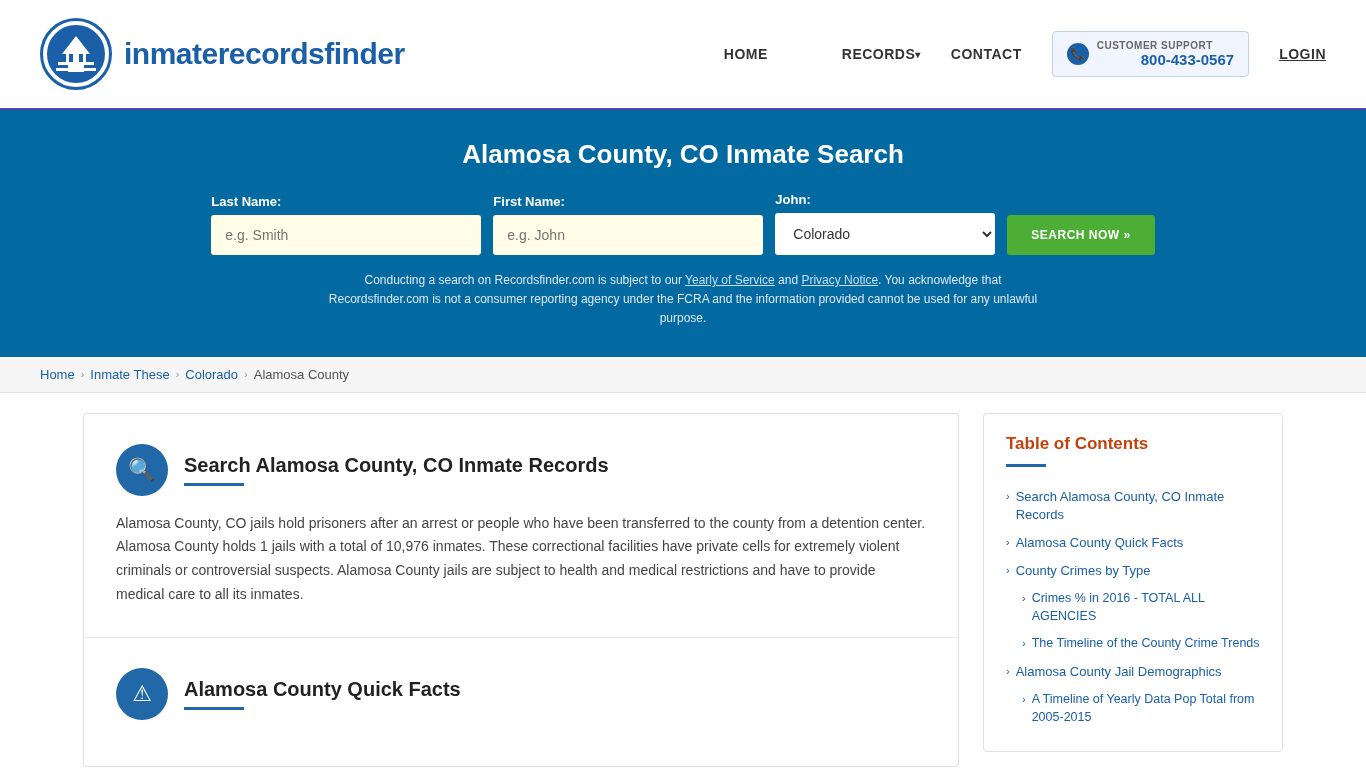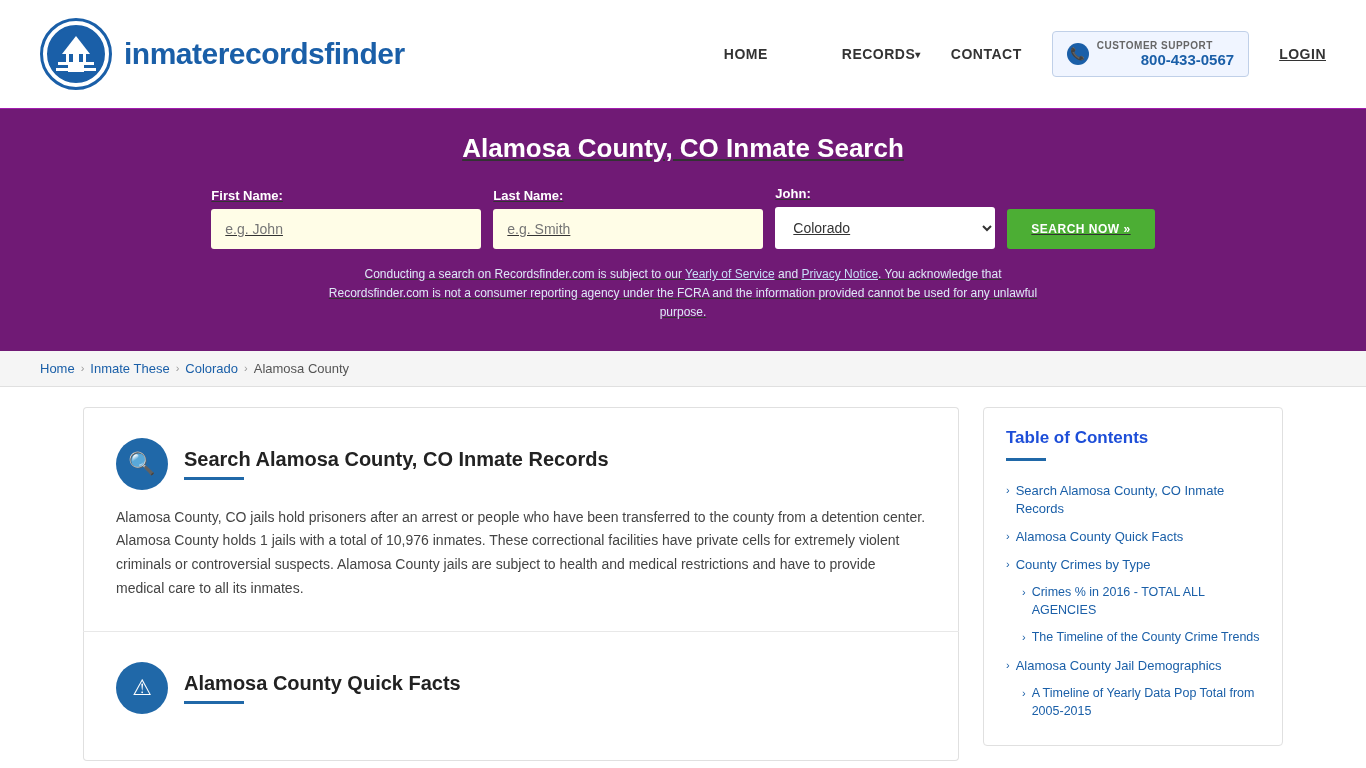--- a/index.html
+++ b/index.html
@@ -106,24 +106,23 @@
     .login-btn {
       font-size: 14px;
       font-weight: 700;
       color: #333;
       letter-spacing: 0.5px;
       cursor: pointer;
     }
 
     
     .hero {
-      background: #701a75;
-      padding: 24px 40px 28px;
+      background: #0369a1;
+      padding: 30px 40px 28px;
       text-align: center;
-      text-decoration: underline;
     }
     .hero-title {
       color: #fff;
       font-size: 26px;
       font-weight: 700;
       margin-bottom: 22px;
     }
     .search-form {
       display: flex;
       align-items: flex-end;
@@ -285,21 +284,21 @@
     }
     .toc-card {
       border: 1px solid #e0e0e0;
       border-radius: 4px;
       padding: 20px 22px;
       background: #fff;
     }
     .toc-title {
       font-size: 17px;
       font-weight: 700;
-      color: #1d4ed8;
+      color: #c2410c;
       margin-bottom: 10px;
     }
     .toc-divider {
       width: 40px;
       height: 3px;
       background: #2068a8;
       margin-bottom: 16px;
     }
     .toc-list {
       list-style: none;
@@ -365,26 +364,26 @@
       </div>
     </div>
     <a class="login-btn" href="#">LOGIN</a>
   </nav>
 </header>
 
 <section class="hero">
   <h1 class="hero-title">Alamosa County, CO Inmate Search</h1>
   <div class="search-form">
     <div class="form-group">
+      <label class="form-label">Last Name:</label>
+      <input class="form-input" type="text" placeholder="e.g. Smith" style="">
+    </div>
+    <div class="form-group">
       <label class="form-label">First Name:</label>
       <input class="form-input" type="text" placeholder="e.g. John" style="">
-    </div>
-    <div class="form-group">
-      <label class="form-label">Last Name:</label>
-      <input class="form-input" type="text" placeholder="e.g. Smith" style="">
     </div>
     <div class="form-group">
       <label class="form-label">John:</label>
       <select class="form-select">
         <option>Colorado</option>
       </select>
     </div>
     <button class="search-btn">SEARCH NOW »</button>
   </div>
   <p class="hero-disclaimer">

